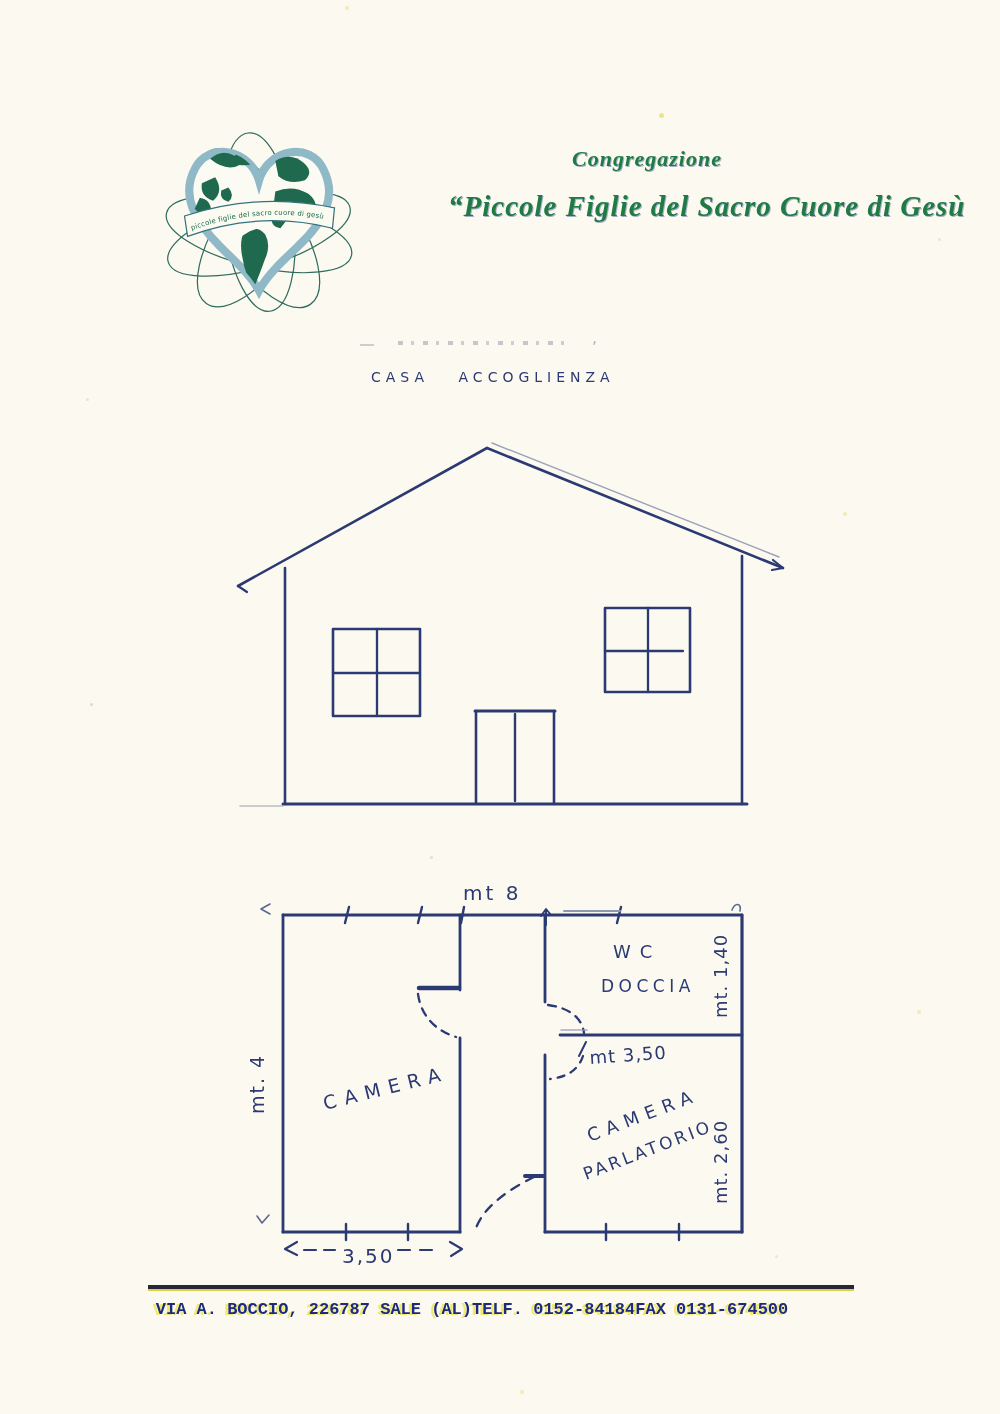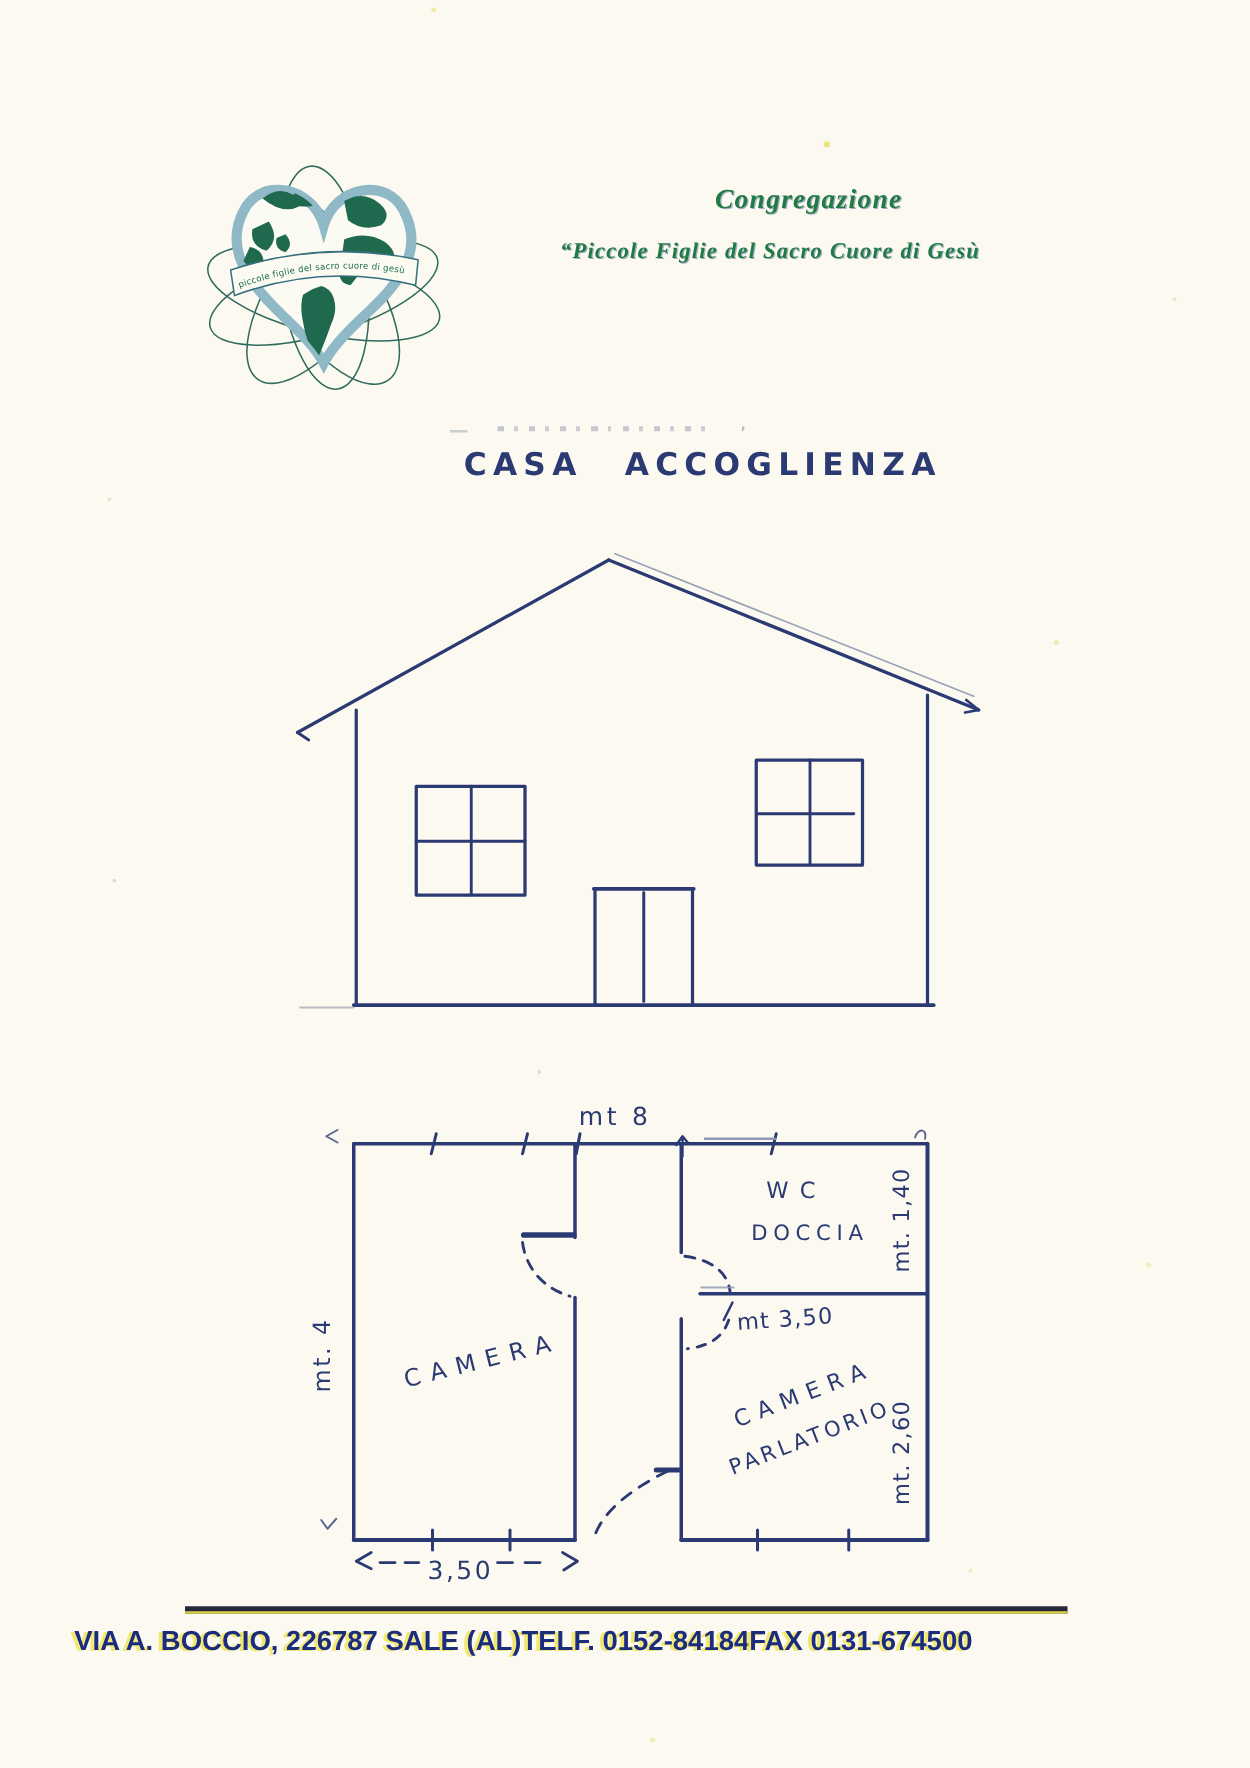--- a/index.html
+++ b/index.html
@@ -12,26 +12,26 @@
 
   
   .script-line {
     position:absolute; white-space:nowrap;
     color:#1f7a44;
     font-family:Liberation Serif, serif;
     font-style:italic; font-weight:bold; letter-spacing:1px;
     text-shadow:1px 1px 0 rgba(45,75,140,.42);
   }
   .script-1 { left:572px; top:146px; font-size:22px; }
-  .script-2 { left:448px; top:190px; font-size:18px; }
+  .script-2 { left:448px; top:190px; font-size:29px; }
 
   
   .doc-title {
-    position:absolute; left:371px; top:357px; white-space:nowrap;
-    font-size:25px; font-weight:bold; letter-spacing:5px; word-spacing:20px;
+    position:absolute; left:371px; top:369px; white-space:nowrap;
+    font-size:14px; font-weight:normal; letter-spacing:5px; word-spacing:20px;
     color:#2c3a74;
   }
   .erased-line {
     position:absolute; left:398px; top:341px; width:170px; height:4px; opacity:.5;
     background:repeating-linear-gradient(90deg,#8b94a8 0 5px,transparent 5px 13px,#9aa2b4 13px 16px,transparent 16px 25px);
   }
   .erased-tick { position:absolute; left:592px; top:328px; color:#8b94a8; font-size:16px; opacity:.7; }
   .erased-dash { position:absolute; left:360px; top:344px; width:14px; height:2px; background:#99a1b2; opacity:.5; }
 
   
@@ -39,23 +39,23 @@
   .ink { stroke:#2c3a74; fill:none; stroke-linecap:round; stroke-linejoin:round; }
   .plan-text { fill:#2c3a74; font-family:"DejaVu Sans", sans-serif; }
 
   
   .footer-rule {
     position:absolute; left:148px; top:1285px; width:706px; height:4px;
     background:#262837; border-bottom:2px solid #d9d14c;
   }
   .footer-row {
     position:absolute; left:166px; top:1300px; width:612px;
-    display:flex; justify-content:flex-end;
-    font-family:Liberation Sans, sans-serif; font-weight:bold;
-    font-size:22px; color:#1b2b7e;
+    display:flex; justify-content:center;
+    font-family:Liberation Mono, monospace; font-weight:bold;
+    font-size:17px; color:#1b2b7e;
   }
   .footer-item { white-space:nowrap; text-shadow:-3px 1px 0 rgba(238,226,70,.75); }
 </style>
 </head>
 <body>
 
 <div class="page">
 
   <div>
     <span class="speck" style="left:659px;top:113px;width:5px;height:5px;background:#e9e06a;opacity:.8;"></span>

